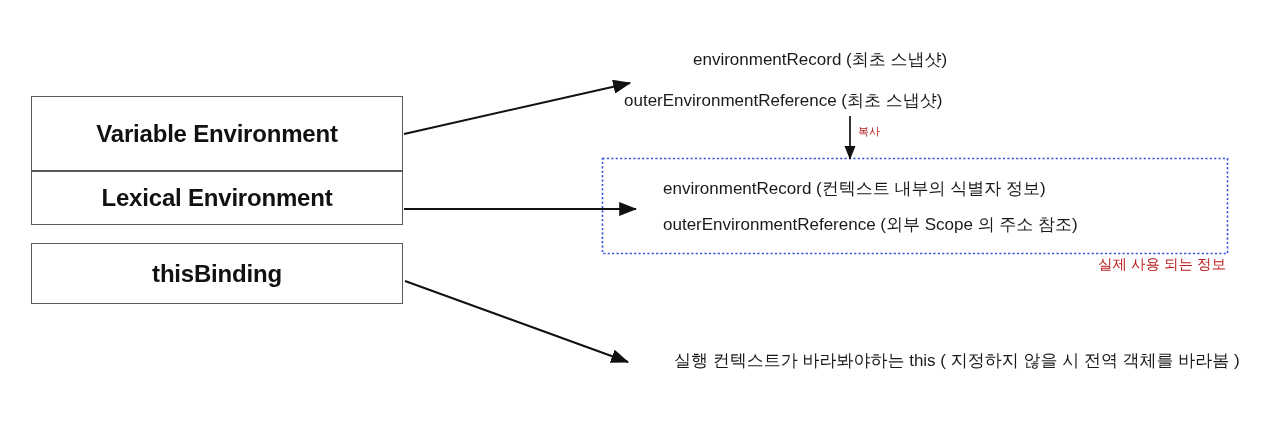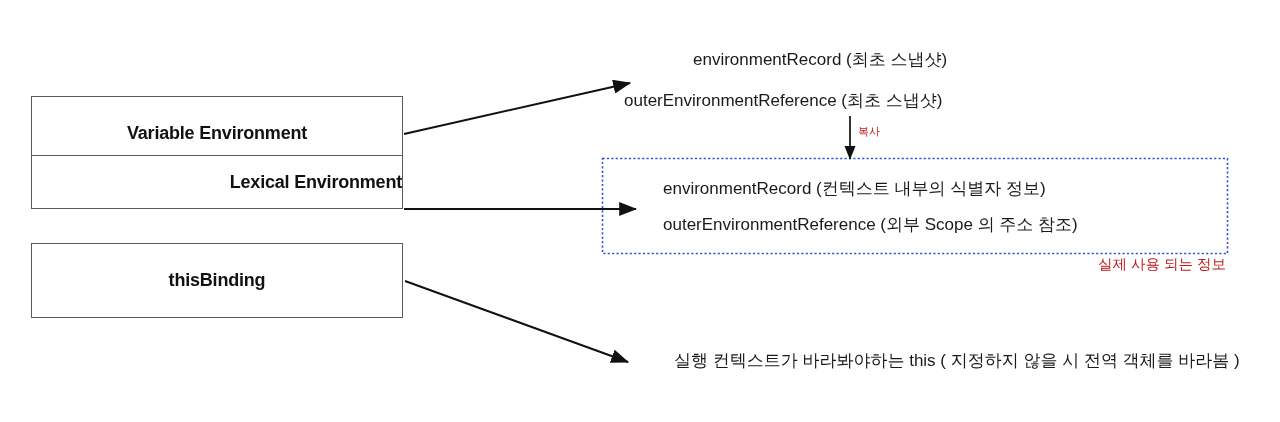--- a/index.html
+++ b/index.html
@@ -38,25 +38,25 @@
     left: 0;
     width: 372px;
     box-sizing: border-box;
     border: 1.6px solid #5a5a5a;
     background: #ffffff;
     display: flex;
     align-items: center;
     justify-content: center;
   }
   .stack-cell:nth-child(1) { top: 0px;   height: 75px; }
-  .stack-cell:nth-child(2) { top: 59px;  height: 54px; justify-content: flex-end; }
-  .stack-cell:nth-child(3) { top: 147px; height: 75px; }
+  .stack-cell:nth-child(2) { top: 75px;  height: 54px; }
+  .stack-cell:nth-child(3) { top: 147px; height: 61px; }
 
   .stack-label {
-    font-size: 18px;
+    font-size: 24px;
     font-weight: 700;
     letter-spacing: -0.2px;
     color: #111111;
     white-space: nowrap;
   }
 
   
   .overlay {
     position: absolute;
     left: 0;

